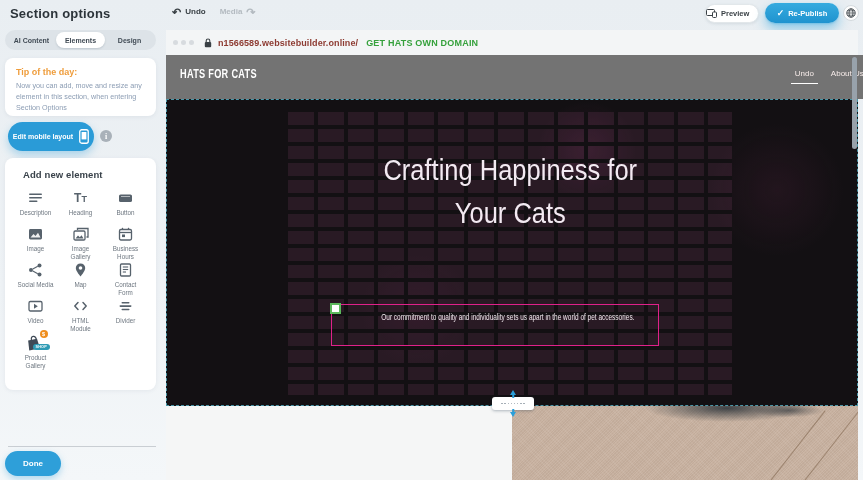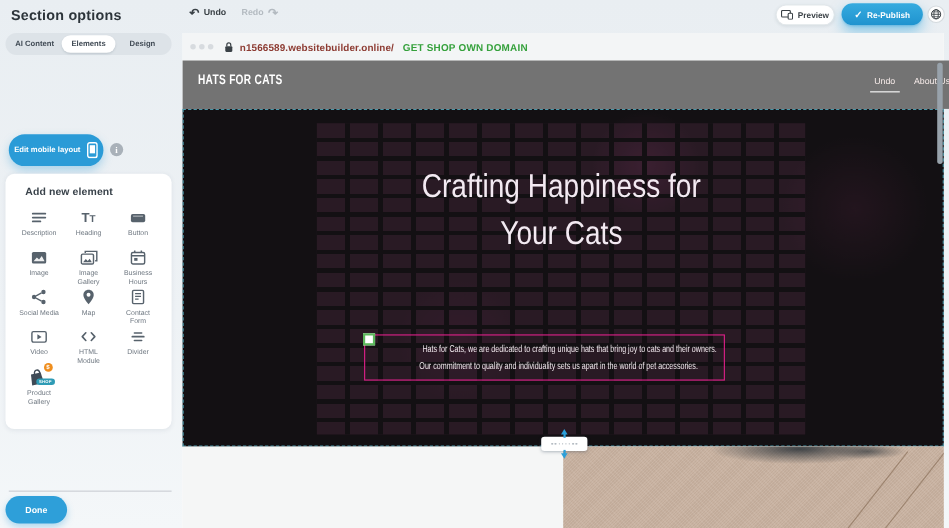--- a/index.html
+++ b/index.html
@@ -9,21 +9,21 @@
          background:linear-gradient(180deg,#e9eef2 0%,#eef2f5 60%,#f4f7f9 100%); }
 
   
   .topbar { position:absolute; left:0; top:0; width:863px; height:28px; }
   .page-title { position:absolute; left:10px; top:6px; font-size:13px; font-weight:bold; color:#2c343a; letter-spacing:.2px; }
   .history { position:absolute; left:172px; top:7px; display:flex; gap:14px; align-items:center; }
   .hist-btn { display:flex; gap:4px; align-items:center; font-size:8px; font-weight:bold; color:#3a4146; cursor:pointer; }
   .hist-btn .glyph { font-size:11px; line-height:8px; }
   .hist-btn.disabled { color:#b3bac0; }
   .preview-btn { position:absolute; left:705px; top:4px; width:54px; height:19px; background:#fff; border:1px solid #e2e7ea;
-                 border-radius:10px; display:flex; align-items:center; justify-content:center; gap:4px;
+                 border-radius:10px; display:flex; align-items:center; justify-content:flex-start; gap:4px;
                  font-size:7.5px; font-weight:bold; color:#3a4146; box-shadow:0 1px 3px rgba(60,80,100,.12); cursor:pointer; }
   .republish-btn { position:absolute; left:765px; top:3px; width:74px; height:20px; border-radius:11px;
                  background:linear-gradient(180deg,#36abdf,#1f93cf); display:flex; align-items:center; justify-content:center; gap:4px;
                  font-size:7.5px; font-weight:bold; color:#fff;
                  box-shadow:0 6px 12px rgba(43,163,221,.5), 0 1px 2px rgba(43,163,221,.35); cursor:pointer; }
   .republish-btn .check { font-size:9px; }
   .globe-btn { position:absolute; left:843px; top:5px; width:16px; height:16px; border-radius:50%;
                background:#fdfdfd; border:1px solid #d4dade; display:flex; align-items:center; justify-content:center; cursor:pointer; }
 
   
@@ -134,21 +134,21 @@
 
   <div class="topbar">
     <div class="page-title">Section options</div>
 
     <div class="history">
       <div class="hist-btn">
         <span class="glyph">↶</span>
         <span>Undo</span>
       </div>
       <div class="hist-btn disabled">
-        <span>Redo</span>
+        <span>Media</span>
         <span class="glyph">↷</span>
       </div>
     </div>
 
     <div class="preview-btn">
       <svg width="11" height="9" viewBox="0 0 11 9">
         <rect x="0.5" y="0.5" width="8" height="6" rx="1" fill="none" stroke="#3a4146" stroke-width="1"></rect>
         <rect x="6.5" y="3" width="4" height="5.5" rx="1" fill="#fff" stroke="#3a4146" stroke-width="1"></rect>
       </svg>
       <span>Preview</span>
@@ -169,20 +169,24 @@
       </svg>
     </div>
   </div>
 
   <div class="tabs">
     <div class="tab">AI Content</div>
     <div class="tab active">Elements</div>
     <div class="tab">Design</div>
   </div>
 
+  <div class="tip-card">
+    <div class="tip-heading">Tip of the day:</div>
+    <div class="tip-body">Now you can add, move and resize any element in this section, when entering Section Options</div>
+  </div>
 
   <div class="edit-mobile">
     <span>Edit mobile layout</span>
     <svg width="10" height="15" viewBox="0 0 10 15">
       <rect x="0.75" y="0.75" width="8.5" height="13.5" rx="2" fill="none" stroke="#fff" stroke-width="1.3"></rect>
       <rect x="2.6" y="3" width="4.8" height="7.4" fill="#fff"></rect>
     </svg>
   </div>
   <div class="info-btn">i</div>
 
@@ -323,21 +327,21 @@
       <div class="dots">
         <div class="dot"></div>
         <div class="dot"></div>
         <div class="dot"></div>
       </div>
       <svg class="lock" width="8" height="10" viewBox="0 0 8 10">
         <rect x="0.8" y="4" width="6.4" height="5.2" rx="1" fill="#3a4146"></rect>
         <path d="M2.2 4 V2.8 C2.2 1.7 3 1 4 1 C5 1 5.8 1.7 5.8 2.8 V4" fill="none" stroke="#3a4146" stroke-width="1.1"></path>
       </svg>
       <span class="url-text">n1566589.websitebuilder.online/</span>
-      <span class="domain-cta">GET SHOP OWN DOMAIN</span>
+      <span class="domain-cta">GET HATS OWN DOMAIN</span>
     </div>
 
     <div class="site-header">
       <div class="logo">HATS FOR CATS</div>
       <div class="nav">
         <span class="nav-item active">Undo</span>
         <span class="nav-item">About Us</span>
         <span class="nav-item">Contact us</span>
         <span class="nav-more">⋯</span>
       </div>
@@ -347,21 +351,20 @@
       <div class="hero-grid"></div>
 
       <div class="hero-heading">
         <span class="cond">Crafting Happiness for</span><br>
         <span class="cond">Your Cats</span>
       </div>
 
 
       <div class="para-box">
         <div class="para-handle"></div>
-        <span class="para-line"><span class="cond-p">Hats for Cats, we are dedicated to crafting unique hats that bring joy to cats and their owners.</span></span>
         <span class="para-line"><span class="cond-p">Our commitment to quality and individuality sets us apart in the world of pet accessories.</span></span>
       </div>
 
       <div class="resize-pill">
         <div class="stem-up"></div>
         <div class="arrow-up"></div>
         <span class="pdot"></span>
           <span class="pdot"></span>
           <span class="pdot"></span>
           <span class="pdot"></span>

